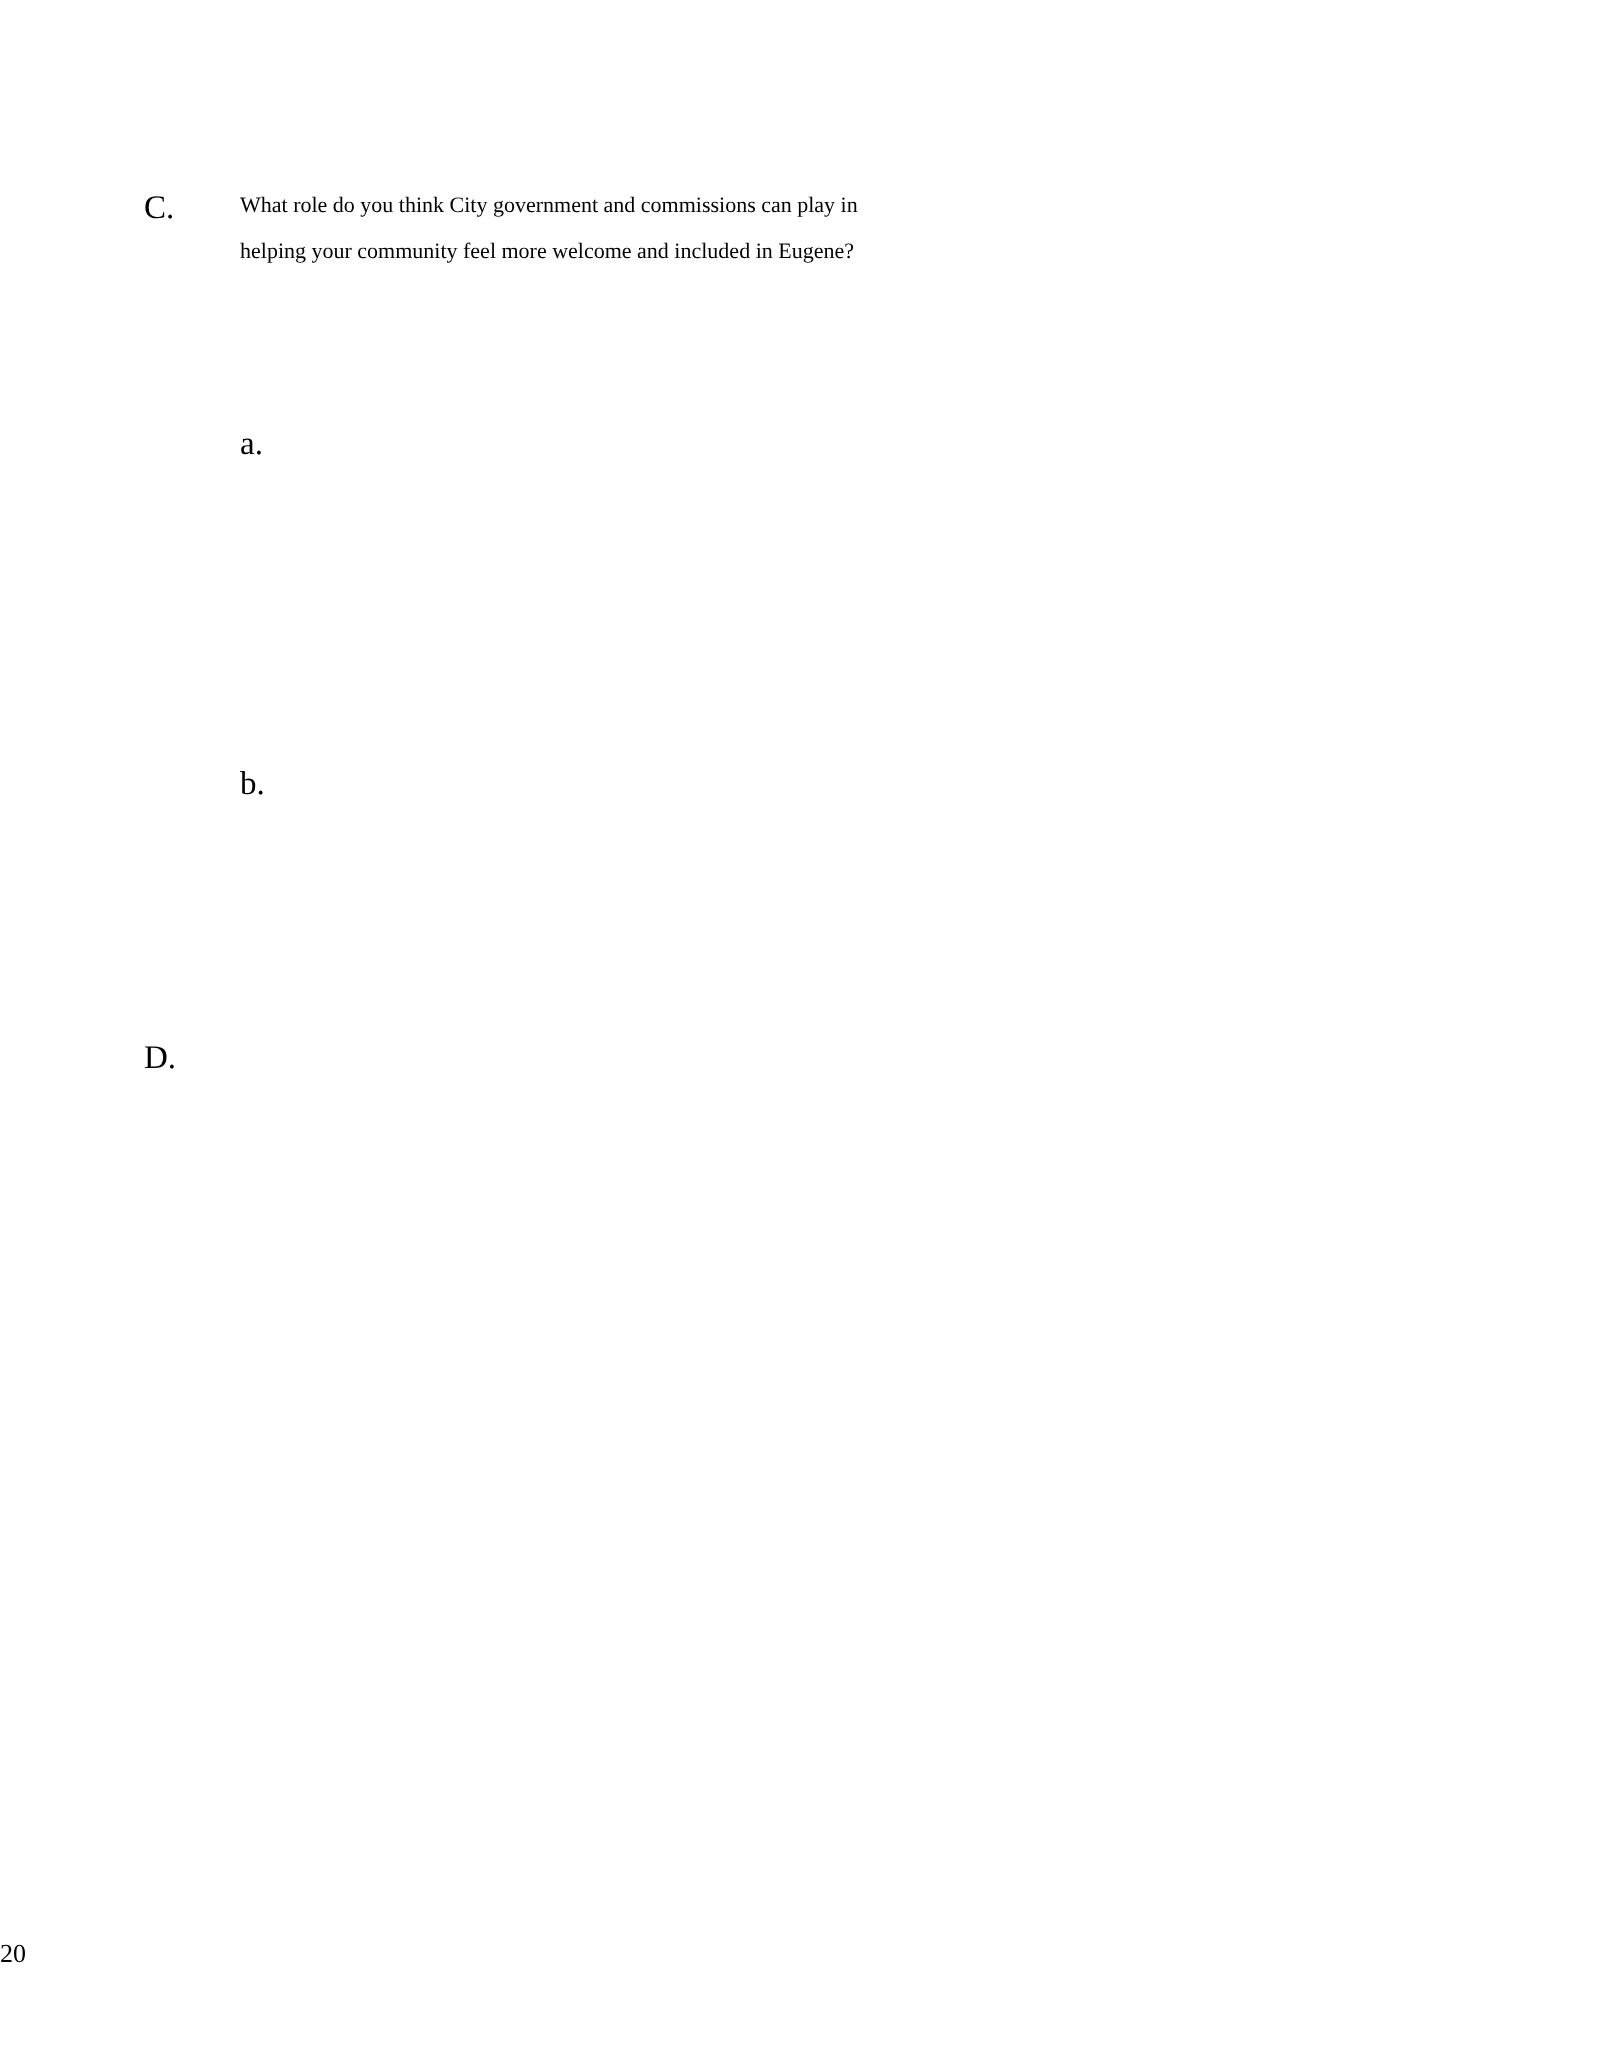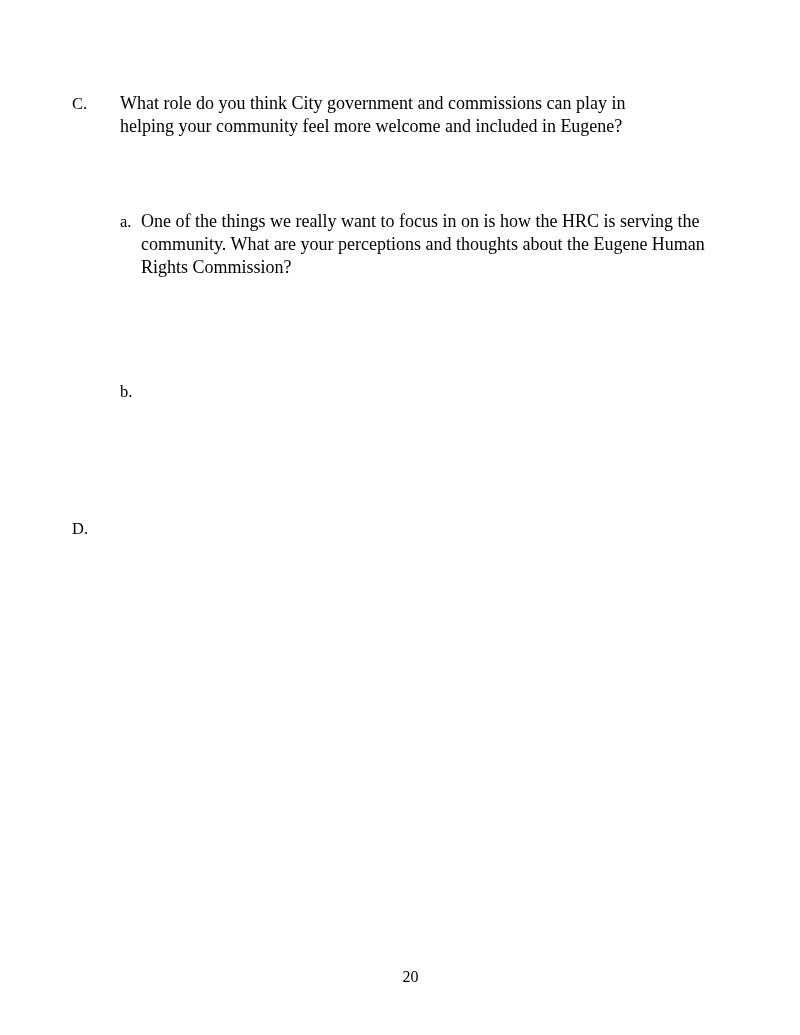--- a/index.html
+++ b/index.html
@@ -19,33 +19,31 @@
     inset: 0;
     background: #ffffff;
   }
   .item-label {
     position: absolute;
     font-size: 16.5px;
     line-height: 23px;
   }
   .item-text {
     position: absolute;
-    font-size: 18px;
+    font-size: 11px;
     line-height: 23px;
     white-space: pre-line;
   }
   .footer {
     position: absolute;
     left: 0;
     top: 969px;
     width: 100%;
-    text-align: center;
-    font-size: 16px;
+    font-size: 13px;
     line-height: 15px;
-    padding-left: 21px;
   }
 
   
   .lvl1-label { left: 72px; }
   .lvl1-text  { left: 120px; width: 560px; }
 
   
   .lvl2-label { left: 120px; }
   .lvl2-text  { left: 141px; width: 600px; }
 
@@ -57,23 +55,20 @@
 </head>
 <body>
 
 <div class="page">
 
   <span class="item-label lvl1-label pos-c">C.</span>
   <div class="item-text lvl1-text pos-c">What role do you think City government and commissions can play in
 helping your community feel more welcome and included in Eugene?</div>
 
   <span class="item-label lvl2-label pos-a">a.</span>
-  <div class="item-text lvl2-text pos-a">One of the things we really want to focus in on is how the HRC is serving the
-community. What are your perceptions and thoughts about the Eugene Human
-Rights Commission?</div>
 
   <span class="item-label lvl2-label pos-b">b.</span>
 
   <span class="item-label lvl1-label pos-d">D.</span>
 
   <div class="footer">20</div>
 
 </div>
 
 </body></html>

